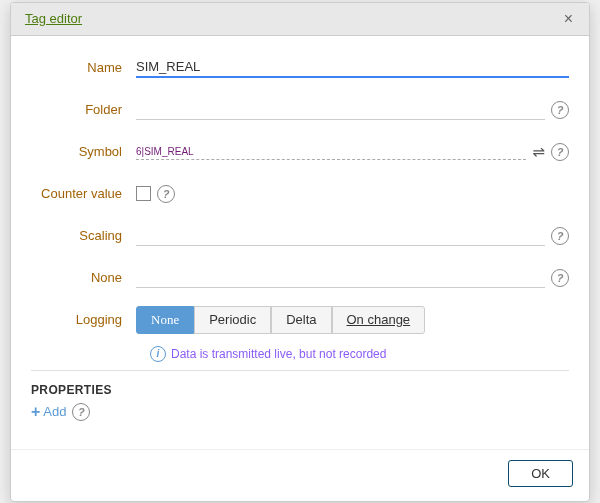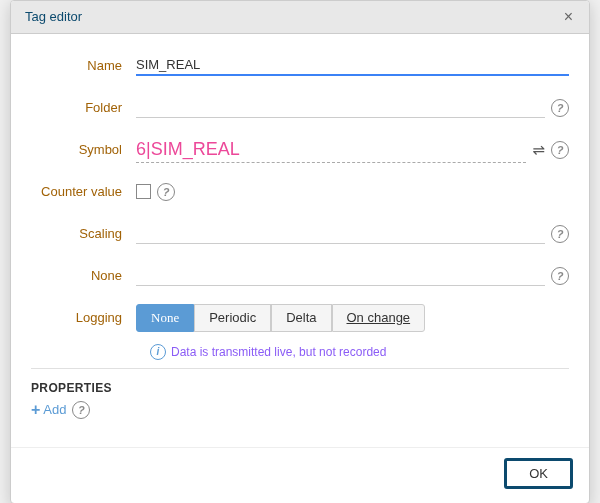--- a/index.html
+++ b/index.html
@@ -23,22 +23,23 @@
     .dialog-header {
       display: flex;
       align-items: center;
       justify-content: space-between;
       background: #e8e8e8;
       padding: 8px 14px;
       border-bottom: 1px solid #ccc;
     }
     .dialog-title {
       font-size: 13px;
-      color: #0c4a6e;
+      color: #4d7c0f;
       font-weight: normal;
+      text-decoration: underline;
     }
     .close-btn {
       cursor: pointer;
       color: #666;
       font-size: 16px;
       line-height: 1;
       border: none;
       background: none;
       padding: 0 2px;
     }
@@ -83,23 +84,23 @@
       font-size: 13px;
       padding: 2px 0;
       color: #333;
       background: transparent;
     }
     .text-input-dotted {
       flex: 1;
       border: none;
       border-bottom: 1px dashed #aaa;
       outline: none;
-      font-size: 18px;
+      font-size: 10px;
       padding: 2px 0;
-      color: #ec4899;
+      color: #701a75;
       background: transparent;
     }
     .help-icon {
       width: 18px;
       height: 18px;
       border-radius: 50%;
       border: 1.5px solid #888;
       color: #888;
       font-size: 11px;
       display: flex;
@@ -203,21 +204,21 @@
     .dialog-footer {
       display: flex;
       justify-content: flex-end;
       padding: 10px 16px 14px;
       border-top: 1px solid #eee;
       margin-top: 10px;
     }
     .ok-btn {
       padding: 5px 22px;
       background: #fff;
-      border: 3px solid #0c4a6e;
+      border: 1px solid #0c4a6e;
       border-radius: 3px;
       font-size: 13px;
       cursor: pointer;
       color: #333;
     }
     .divider {
       border: none;
       border-top: 1px solid #e0e0e0;
       margin: 6px 0;
     }

